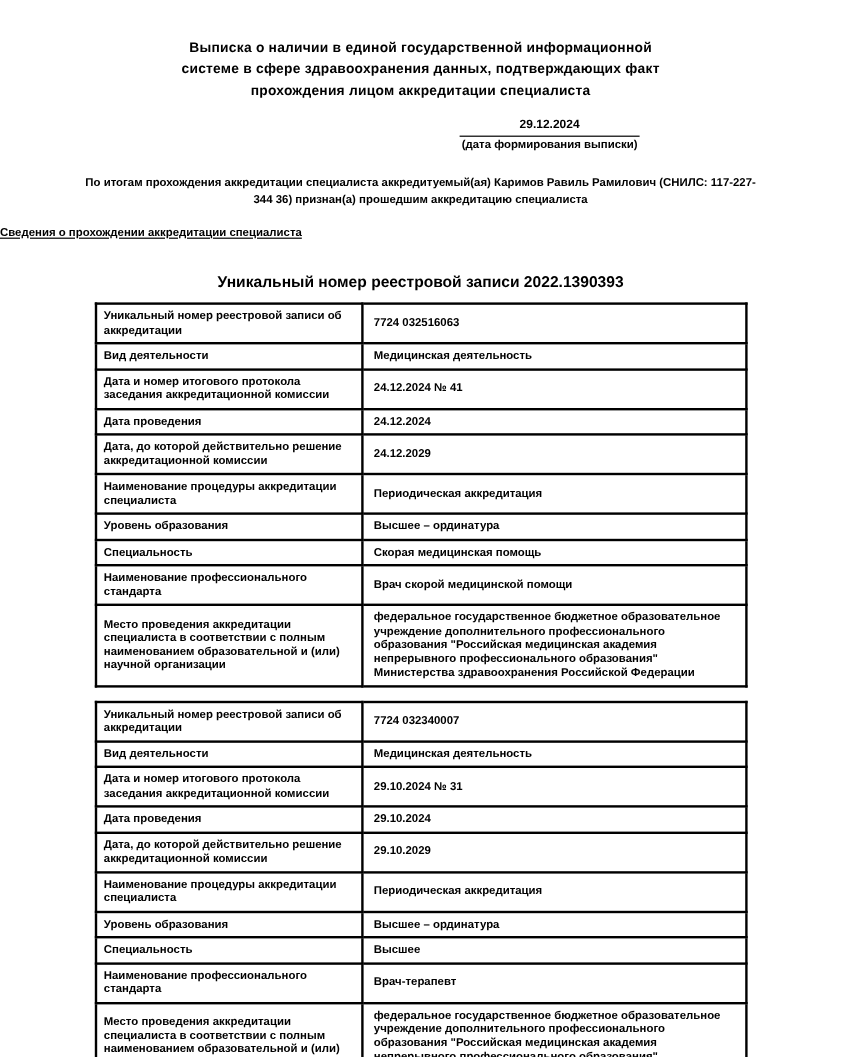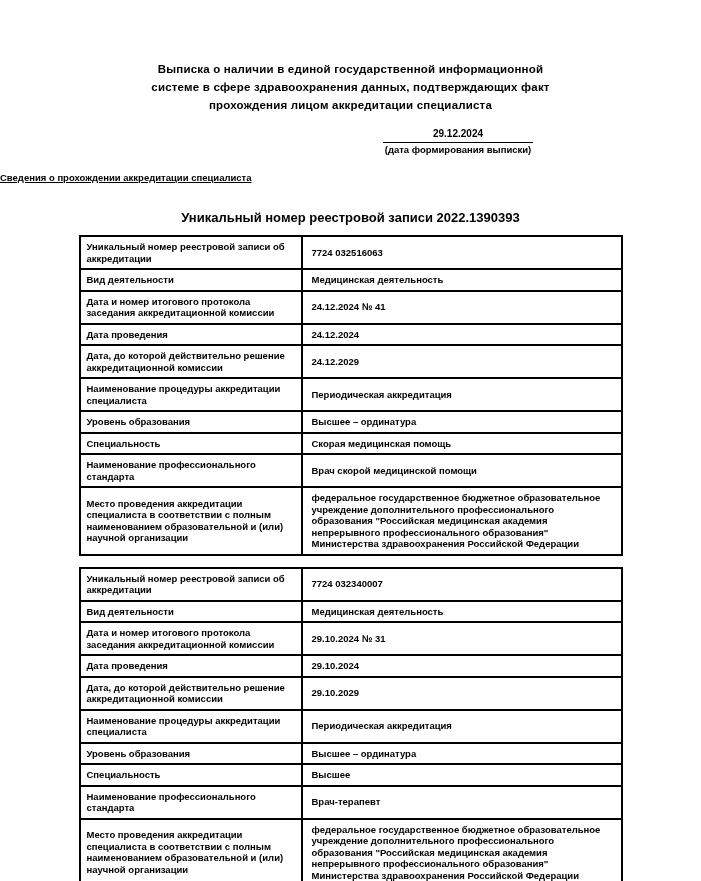--- a/index.html
+++ b/index.html
@@ -5,21 +5,21 @@
   html, body { margin: 0; padding: 0; background: #ffffff; }
   .page {
     position: relative;
     width: 701px;
     height: 881px;
     background: #ffffff;
     overflow: hidden;
     font-family: "Liberation Sans", sans-serif;
     color: #000000;
     box-sizing: border-box;
-    padding-top: 60px;
+    padding-top: 31px;
   }
   .doc-title {
     text-align: center;
     font-weight: bold;
     font-size: 11.5px;
     line-height: 18px;
     letter-spacing: 0.2px;
   }
   .date-block {
     margin-left: 383px;
@@ -96,20 +96,21 @@
     <div>Выписка о наличии в единой государственной информационной</div>
     <div>системе в сфере здравоохранения данных, подтверждающих факт</div>
     <div>прохождения лицом аккредитации специалиста</div>
   </div>
 
   <div class="date-block">
     <div class="date-value">29.12.2024</div>
     <div class="date-caption">(дата формирования выписки)</div>
   </div>
 
+  <div class="intro-paragraph">По итогам прохождения аккредитации специалиста аккредитуемый(ая) Каримов Равиль Рамилович (СНИЛС: 117-227-344 36) признан(а) прошедшим аккредитацию специалиста</div>
 
   <div class="section-heading">Сведения о прохождении аккредитации специалиста</div>
 
   <div class="record-heading">Уникальный номер реестровой записи 2022.1390393</div>
 
   <table class="doc-table">
     <tbody>
         <tr>
           <td class="label-cell">Уникальный номер реестровой записи об аккредитации</td>
           <td class="value-cell">7724 032516063</td>

